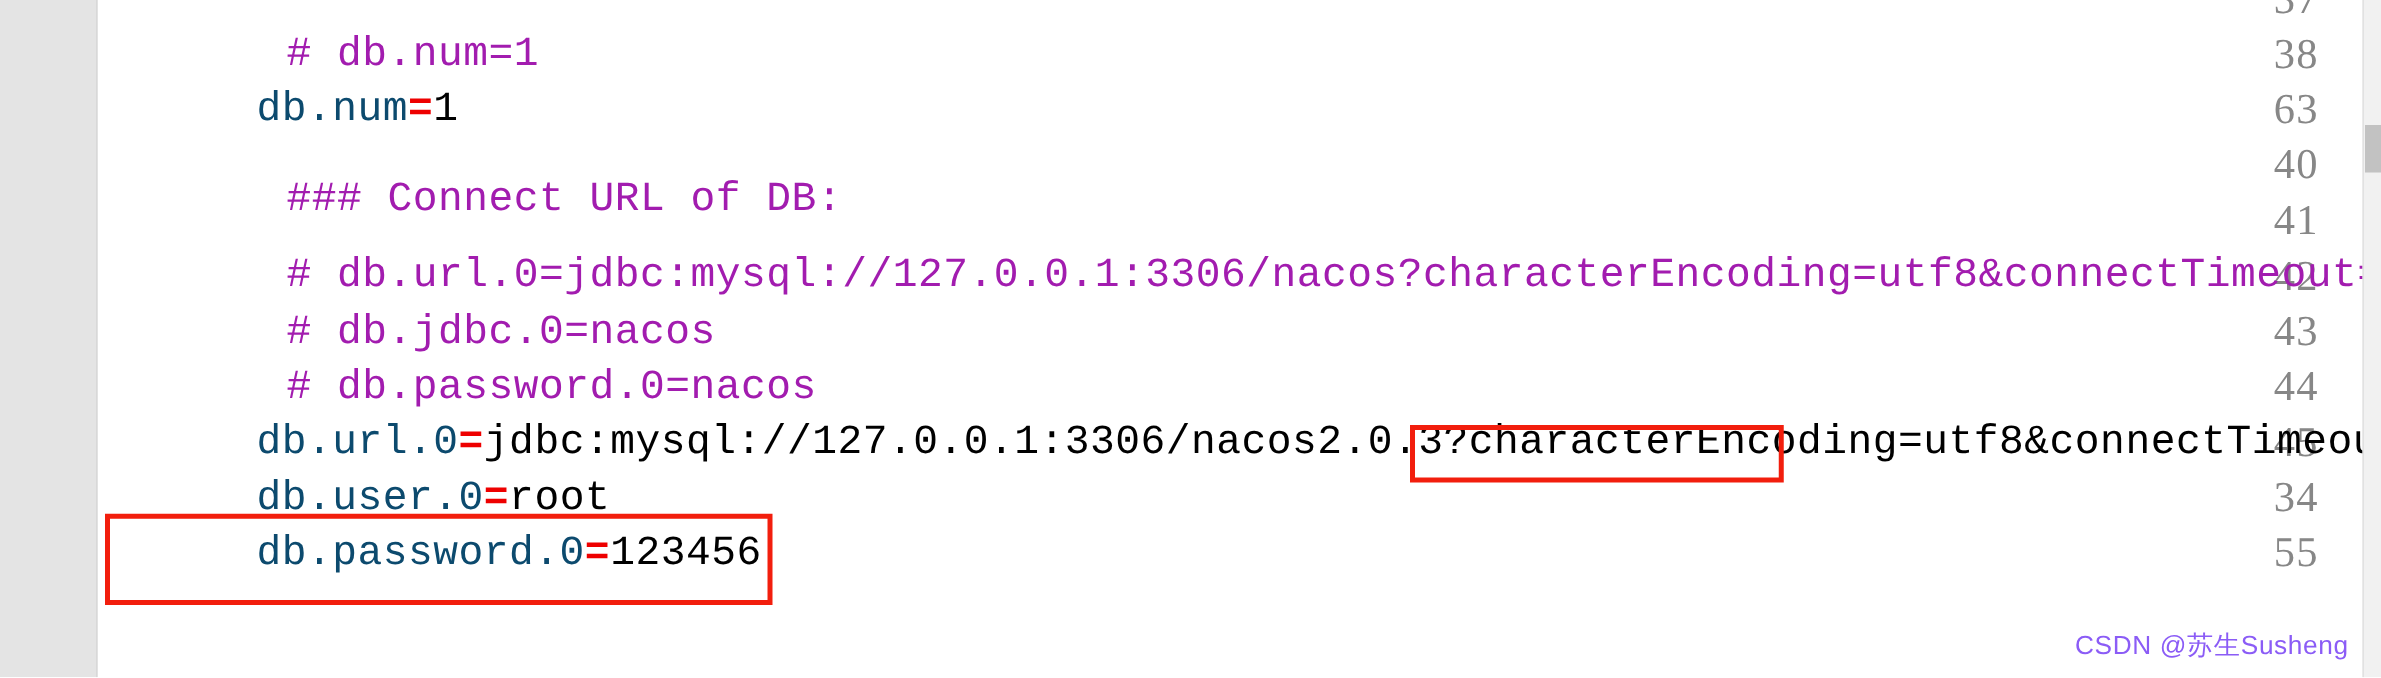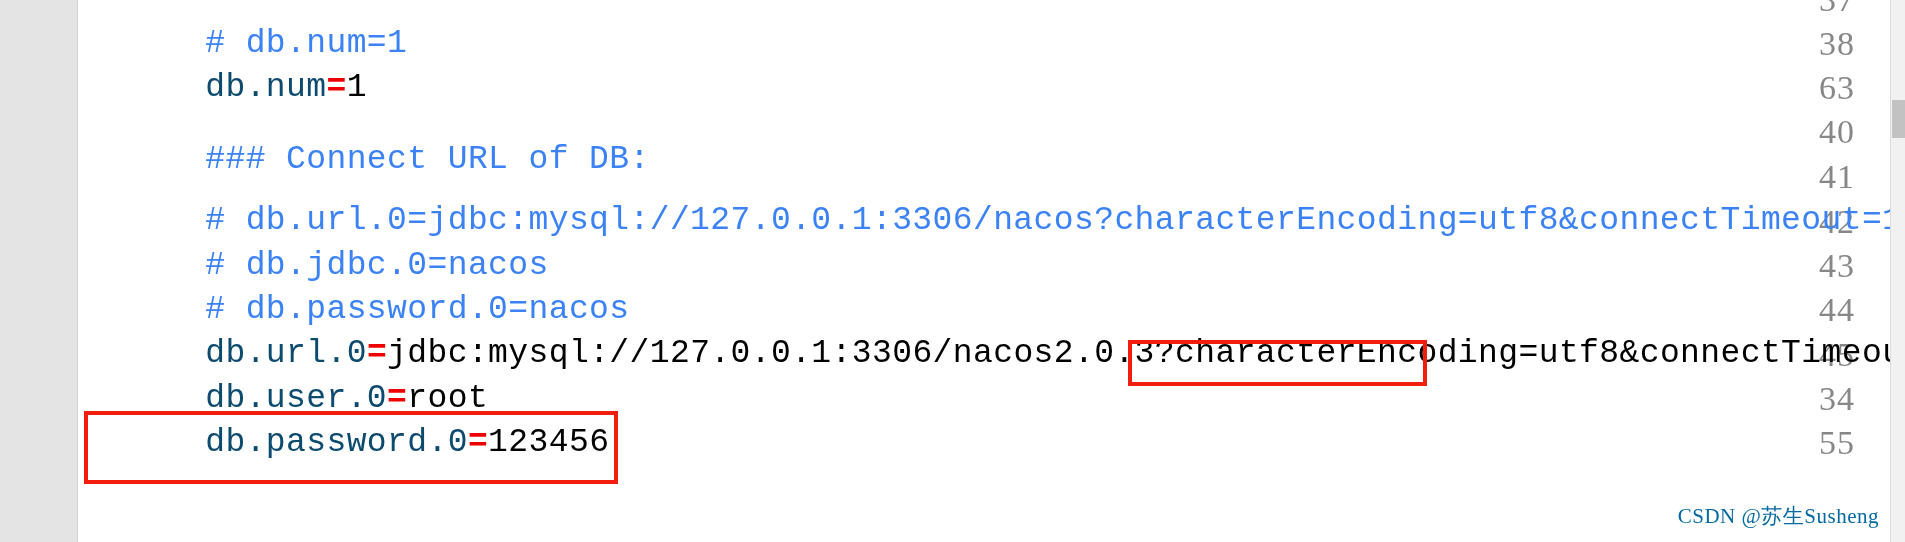--- a/index.html
+++ b/index.html
@@ -87,21 +87,21 @@
   .codeline {
     position: absolute;
     left: 84px;
     white-space: pre;
     font-family: "Liberation Mono", monospace;
     font-size: 33px;
     line-height: 44px;
     letter-spacing: 0.4px;
     color: #000000;
   }
-  .tok-comment { color: #3b82f6; }
+  .tok-comment { color: #a21caf; margin-left: 24px; }
   .tok-key     { color: #0c4a6e; }
   .tok-eq      { color: #ee0000; font-weight: bold; }
   .tok-val     { color: #000000; }
 
   
   .annot-box {
     position: absolute;
     border: 4px solid #f21e0d;
     box-sizing: border-box;
     background: transparent;
@@ -128,23 +128,23 @@
     width: 13px;
     height: 38px;
     background: #c2c2c2;
   }
 
   
   #watermark {
     position: absolute;
     right: 26px;
     bottom: 12px;
-    font-family: Liberation Serif, serif;
+    font-family: Liberation Sans, sans-serif;
     font-size: 21px;
-    color: #0369a1;
+    color: #8b5cf6;
     white-space: pre;
     letter-spacing: 0.5px;
   }
 </style>
 </head>
 <body>
 
 <div id="screen">
 
   <div id="toolbar-button"></div>

